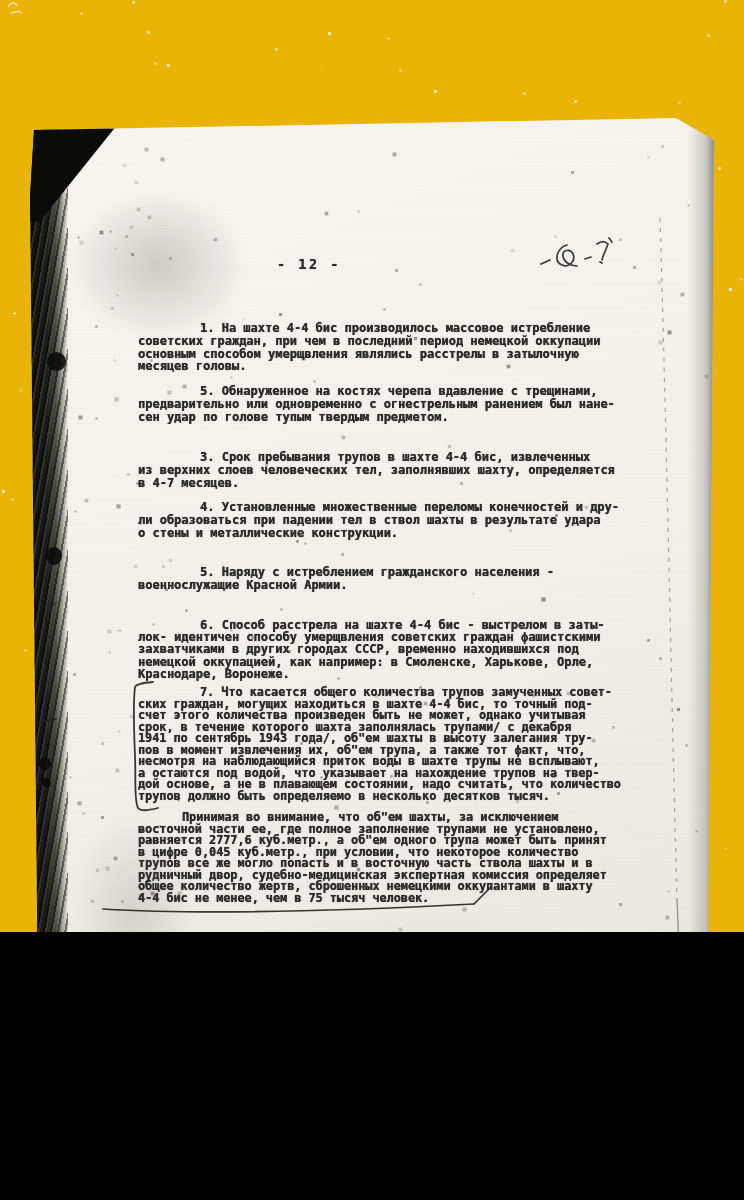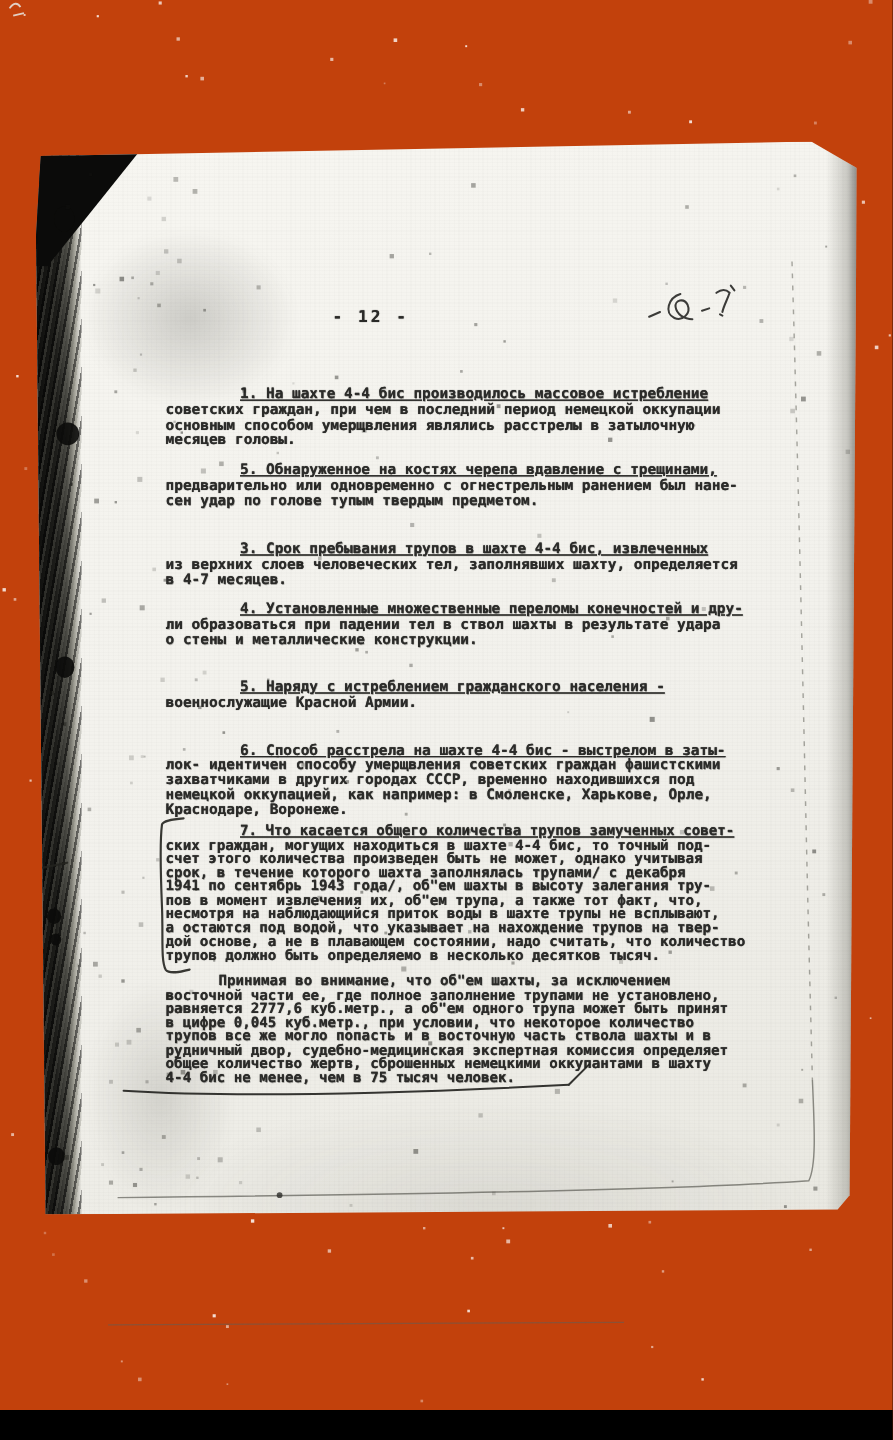--- a/index.html
+++ b/index.html
@@ -1,16 +1,16 @@
 <!DOCTYPE html>
 <html><head>
 <meta charset="utf-8">
 <style>
   html,body{margin:0;padding:0;background:#000;}
-  .stage{position:relative;width:744px;height:1175px;background:#c2410c;overflow:hidden;
+  .stage{position:relative;width:744px;height:932px;background:#eab308;overflow:hidden;
          font-family:"DejaVu Sans Mono","Liberation Mono",monospace;}
   
   .page{position:absolute;left:30px;top:118px;width:684px;height:894px;
         background:linear-gradient(158deg,#f7f6f1 0%,#f2f1ec 55%,#e9e8e1 100%);
         clip-path:polygon(4px 12px,646px 0px,684px 22px,678px 878px,668px 890px,8px 894px,0px 78px);}
   .grain{position:absolute;inset:0;pointer-events:none;opacity:.6;
         background-image:repeating-linear-gradient(0deg,rgba(0,0,0,.025) 0 1px,transparent 1px 3px),
                          repeating-linear-gradient(90deg,rgba(0,0,0,.02) 0 1px,transparent 1px 4px);}
   .left-band{position:absolute;left:0;top:0;width:38px;height:894px;
         background:linear-gradient(to right,#0e0e0c 0%,#1d1d1a 45%,#4a4a44 68%,#a5a49a 85%,rgba(240,239,233,0) 100%);}
@@ -34,21 +34,21 @@
   
   .pagenum{position:absolute;left:247px;top:138px;font-size:13.5px;font-weight:bold;
         letter-spacing:2.5px;color:#2a2a28;text-shadow:0 0 .8px rgba(30,30,28,.9);}
   .para{position:absolute;left:108px;width:560px;color:#2b2b29;font-weight:bold;
         font-size:12px;line-height:12.8px;white-space:pre;
         text-shadow:0 0 .7px rgba(30,30,28,.85),.4px .4px .5px rgba(30,30,28,.3);}
   .p1{top:204px}.p2{top:267px}.p3{top:333px}.p4{top:383px}.p5{top:448px}
   .p6{top:501px;line-height:12.2px}
   .p7{top:569px;font-size:11.8px;line-height:11.55px}
   .p8{top:694px;font-size:11.8px;line-height:11.55px}
-  .para.numbered .tline.first{padding-left:62px;text-decoration:underline;}
+  .para.numbered .tline.first{padding-left:62px;}
   .para.opening  .tline.first{padding-left:44px;}
   .marks{position:absolute;left:0;top:0;width:744px;height:1200px;pointer-events:none;}
 </style>
 </head>
 <body>
 
 <div class="stage">
 
   <div class="page">
     <div class="grain"></div>

